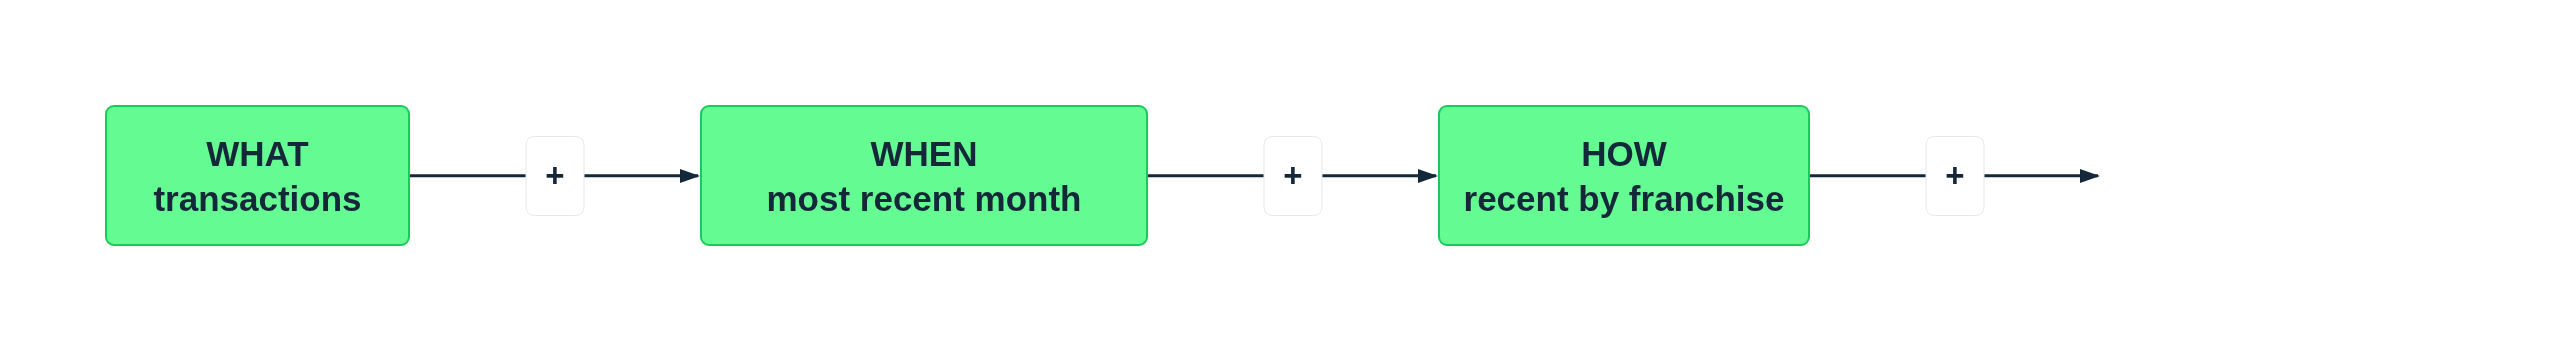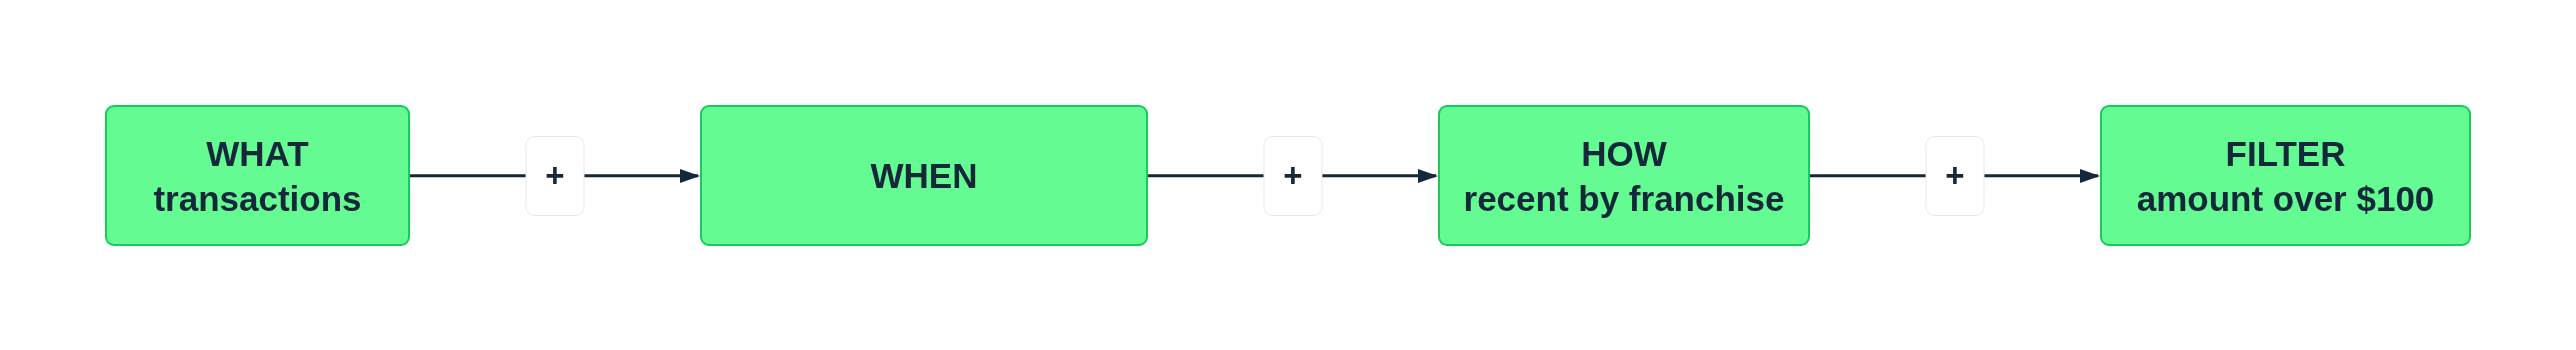--- a/index.html
+++ b/index.html
@@ -110,20 +110,21 @@
     <div class="connector">
       <div class="line"></div>
       <div class="arrowhead"></div>
       <button class="plus-btn">
         <span class="plus">+</span>
       </button>
     </div>
 
     <div class="step-box b2">
       <div class="step-line">WHEN</div>
+      <div class="step-line">most recent month</div>
     </div>
 
     <div class="connector">
       <div class="line"></div>
       <div class="arrowhead"></div>
       <button class="plus-btn">
         <span class="plus">+</span>
       </button>
     </div>
 
@@ -133,20 +134,16 @@
     </div>
 
     <div class="connector">
       <div class="line"></div>
       <div class="arrowhead"></div>
       <button class="plus-btn">
         <span class="plus">+</span>
       </button>
     </div>
 
-    <div class="step-box b4">
-      <div class="step-line">FILTER</div>
-      <div class="step-line">amount over $100</div>
-    </div>
 
   </div>
 </div>
 
 
 </body></html>

